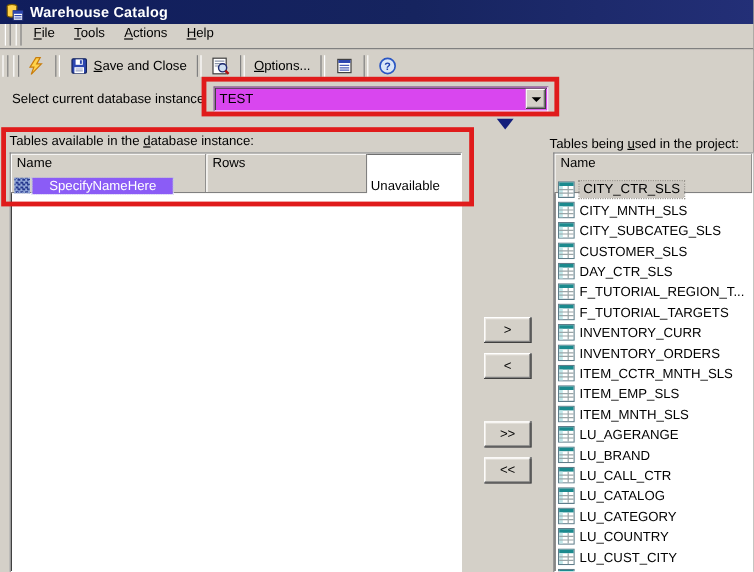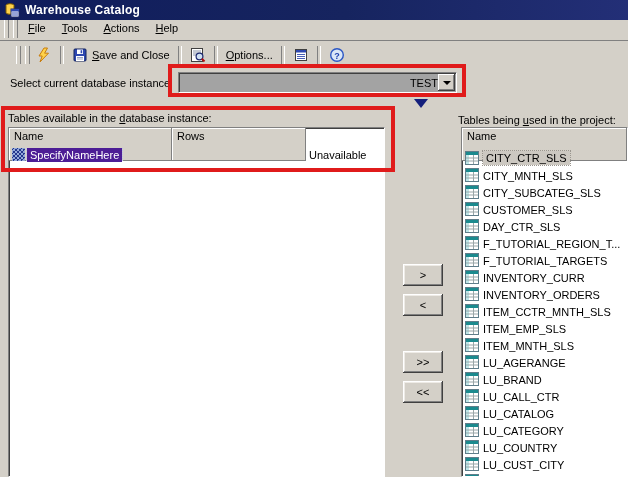--- a/index.html
+++ b/index.html
@@ -21,33 +21,33 @@
   .menubar{
     position:absolute;left:0;top:20px;width:100%;height:21px;
     background:#d4d0c8;border-bottom:1px solid #808080;
     display:flex;padding-left:2px;box-sizing:border-box;
   }
   .menu-item{padding:2px 8px;cursor:default;}
   .menu-item u{text-decoration:underline;}
   
   .toolbar{
     position:absolute;left:0;top:42px;width:100%;height:25px;
-    background:#d4d0c8;display:flex;align-items:center;padding-left:14px;box-sizing:border-box;
+    background:#d4d0c8;display:flex;align-items:center;padding-left:0;box-sizing:border-box;
   }
   .grip{width:3px;height:18px;margin:0 2px;border-left:1px solid #fff;border-right:1px solid #808080;}
   .tsep{width:2px;height:18px;margin:0 4px;border-left:1px solid #808080;border-right:1px solid #fff;}
   .tbtn{display:flex;align-items:center;gap:4px;padding:2px 4px;background:transparent;border:none;font:inherit;cursor:default;}
   .tbtn u{text-decoration:underline;}
   .ticon{width:16px;height:16px;display:inline-block;}
   
   .inst-label{position:absolute;left:10px;top:77px;}
   .combo{
     position:absolute;left:178px;top:72px;width:279px;height:21px;box-sizing:border-box;
-    background:#a3a3a3;border:1px solid;border-color:#808080 #fff #fff #808080;
-    box-shadow:inset 1px 1px 0 #404040;display:flex;align-items:center;text-align:right;
+    background:#d946ef;border:1px solid;border-color:#808080 #fff #fff #808080;
+    box-shadow:inset 1px 1px 0 #404040;display:flex;align-items:center;
   }
   .combo-text{flex:1;padding-left:4px;}
   .combo-btn{
     width:17px;height:17px;margin-right:1px;display:flex;align-items:center;justify-content:center;
     background:#d4d0c8;box-shadow:inset -1px -1px 0 #404040,inset 1px 1px 0 #fff,inset -2px -2px 0 #808080;
   }
   .combo-arrow{width:0;height:0;border-left:4px solid transparent;border-right:4px solid transparent;border-top:4px solid #000;}
   
   .annot{position:absolute;border:4px solid #e01b1b;pointer-events:none;z-index:50;}
   .annot-combo{left:168px;top:64px;width:298px;height:33px;box-sizing:border-box;}
@@ -75,21 +75,21 @@
   }
   .c0{width:163px;} .c1{width:134px;} .c2{flex:1;}
   .rp-hcell{width:100%;}
   .lv-row{display:flex;height:17px;align-items:center;}
   .lv-cell{box-sizing:border-box;padding-left:3px;display:flex;align-items:center;gap:2px;overflow:hidden;white-space:nowrap;}
   .chk-icon{
     width:13px;height:13px;flex:0 0 13px;
     background:conic-gradient(#24368c 25%,#93a9d9 0 50%,#24368c 0 75%,#93a9d9 0);
     background-size:4px 4px;border:1px dotted #8ea3d4;box-sizing:border-box;
   }
-  .sel-navy{background:#4c1d95;color:#fff;padding:1px 3px;outline:1px dotted #b9c4e8;}
+  .sel-navy{background:#8b5cf6;color:#fff;padding:1px 14px;outline:1px dotted #b9c4e8;}
   .rp-body{padding-top:2px;}
   .rp-item{display:flex;align-items:flex-end;height:17px;padding-left:3px;gap:4px;white-space:nowrap;}
   .tbl-icon{width:14px;height:14px;flex:0 0 14px;display:inline-block;}
   .rp-sel{background:#ccc8c1;padding:1px 3px;outline:1px dotted #9a968f;}
   
   .xfer{
     position:absolute;left:403px;width:40px;height:22px;font:inherit;
     background:#d4d0c8;border:none;cursor:default;
     box-shadow:inset -1px -1px 0 #404040,inset 1px 1px 0 #fff,inset -2px -2px 0 #808080,inset 2px 2px 0 #eeebe6;
   }

